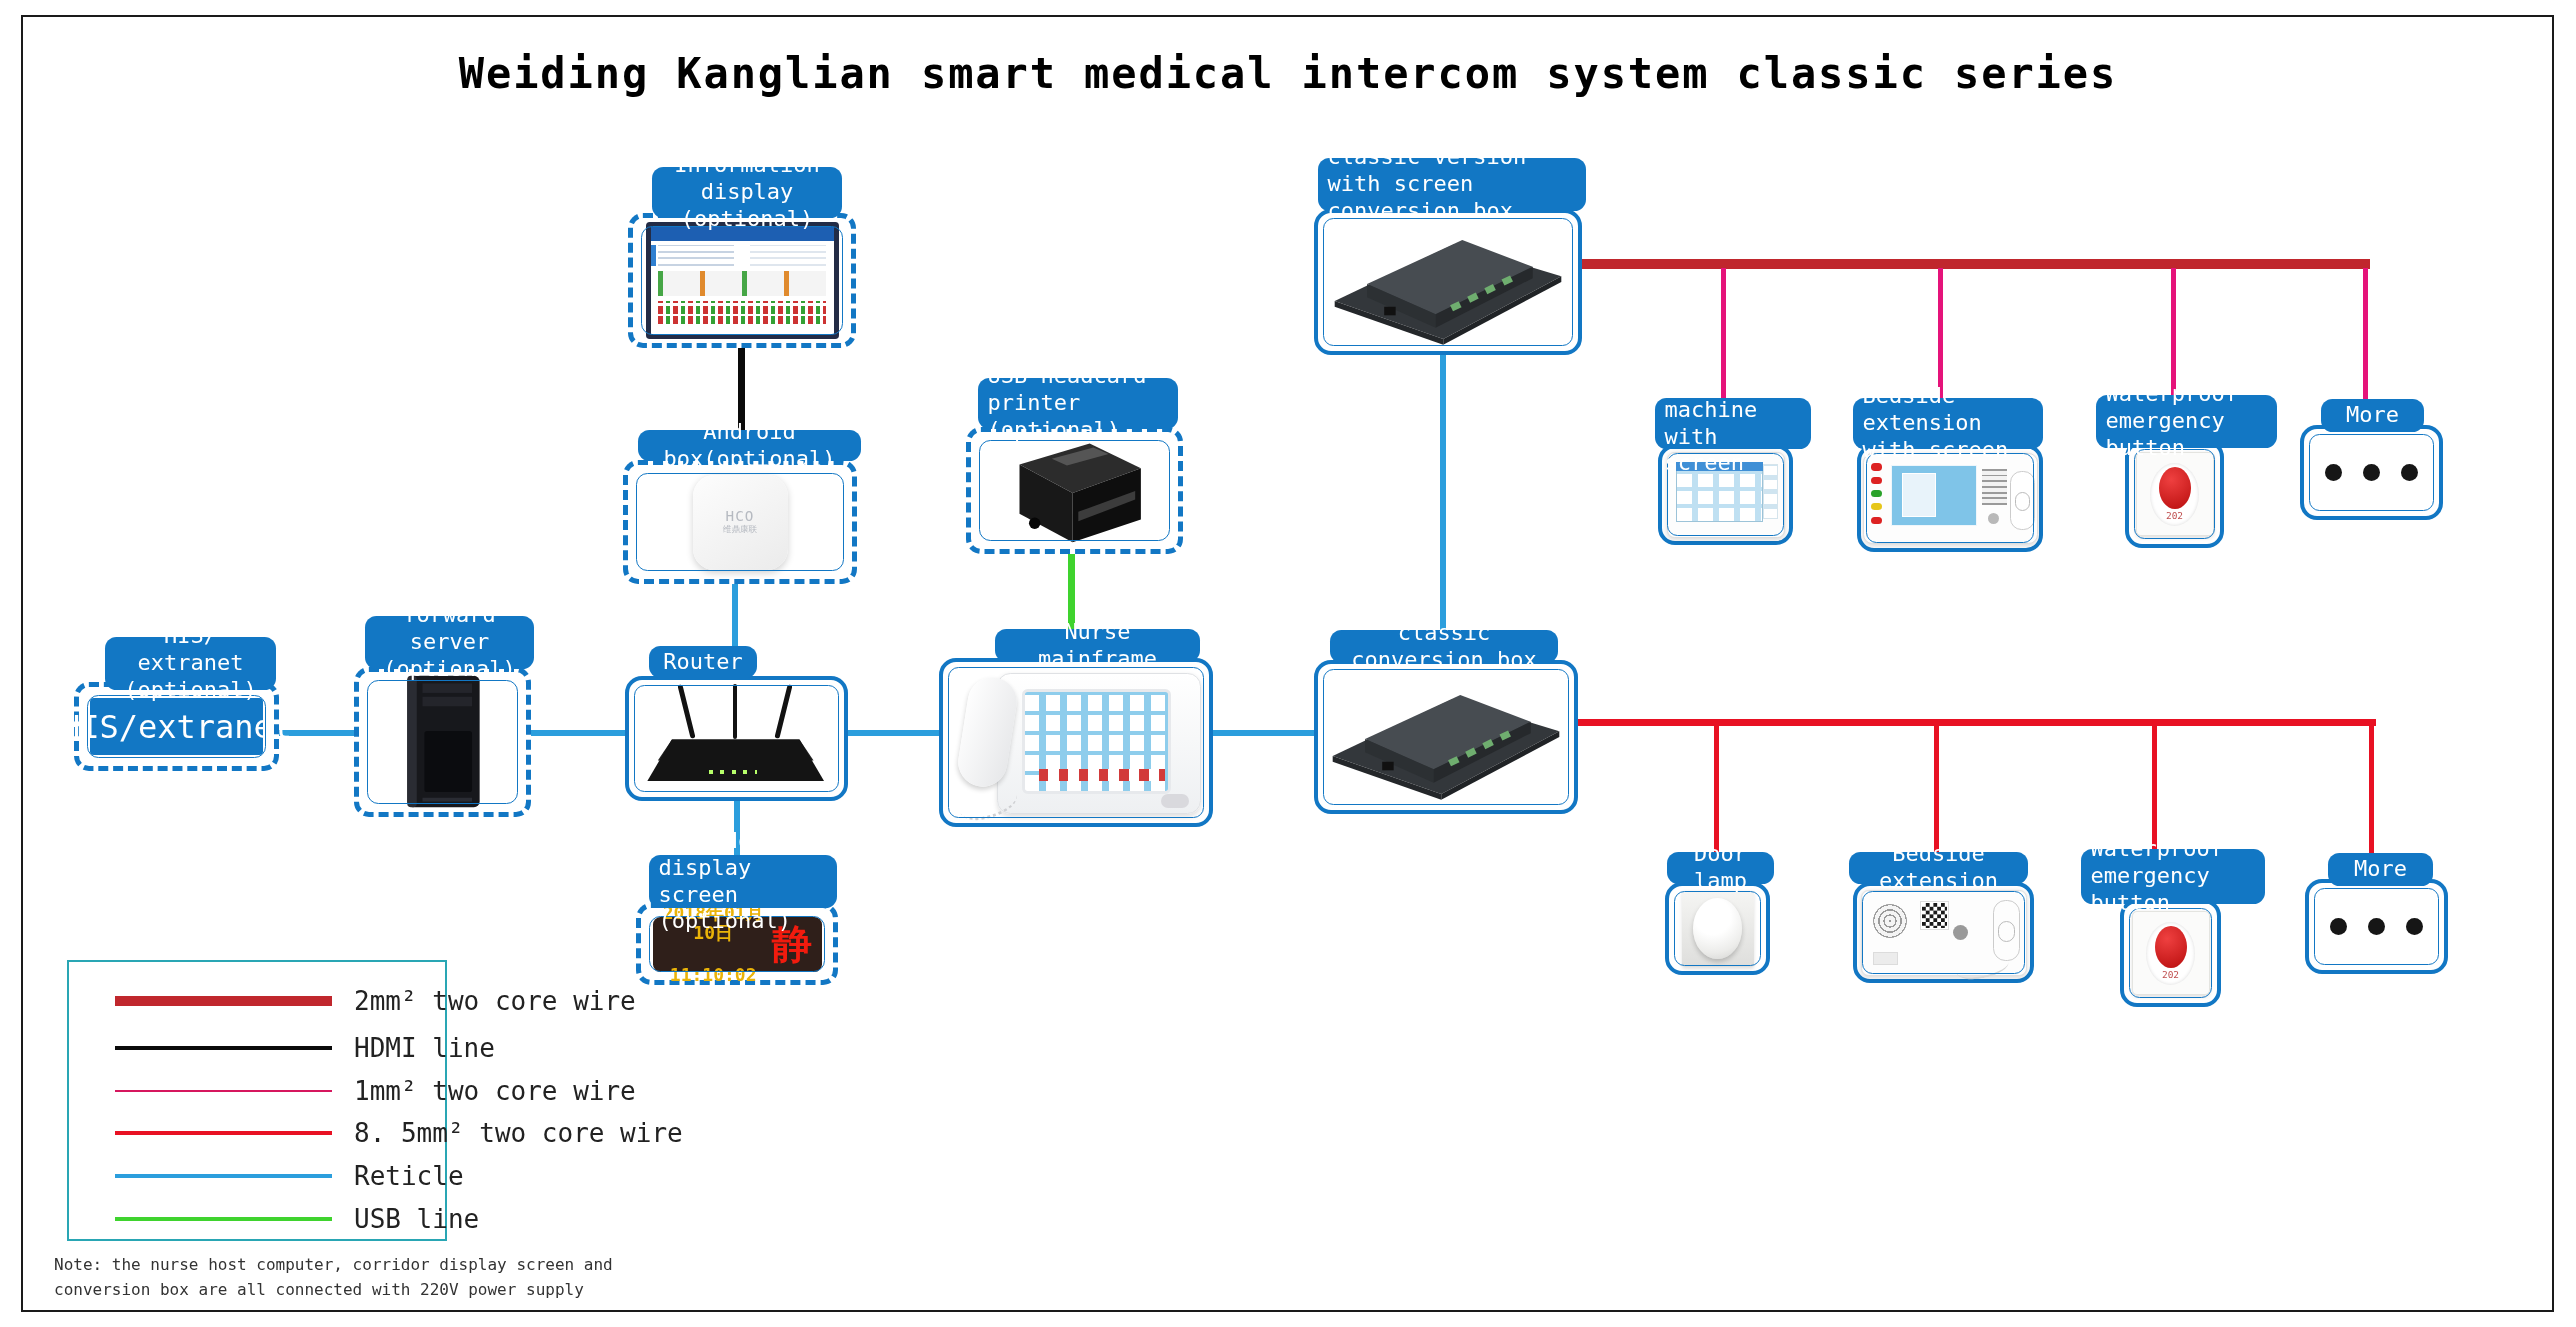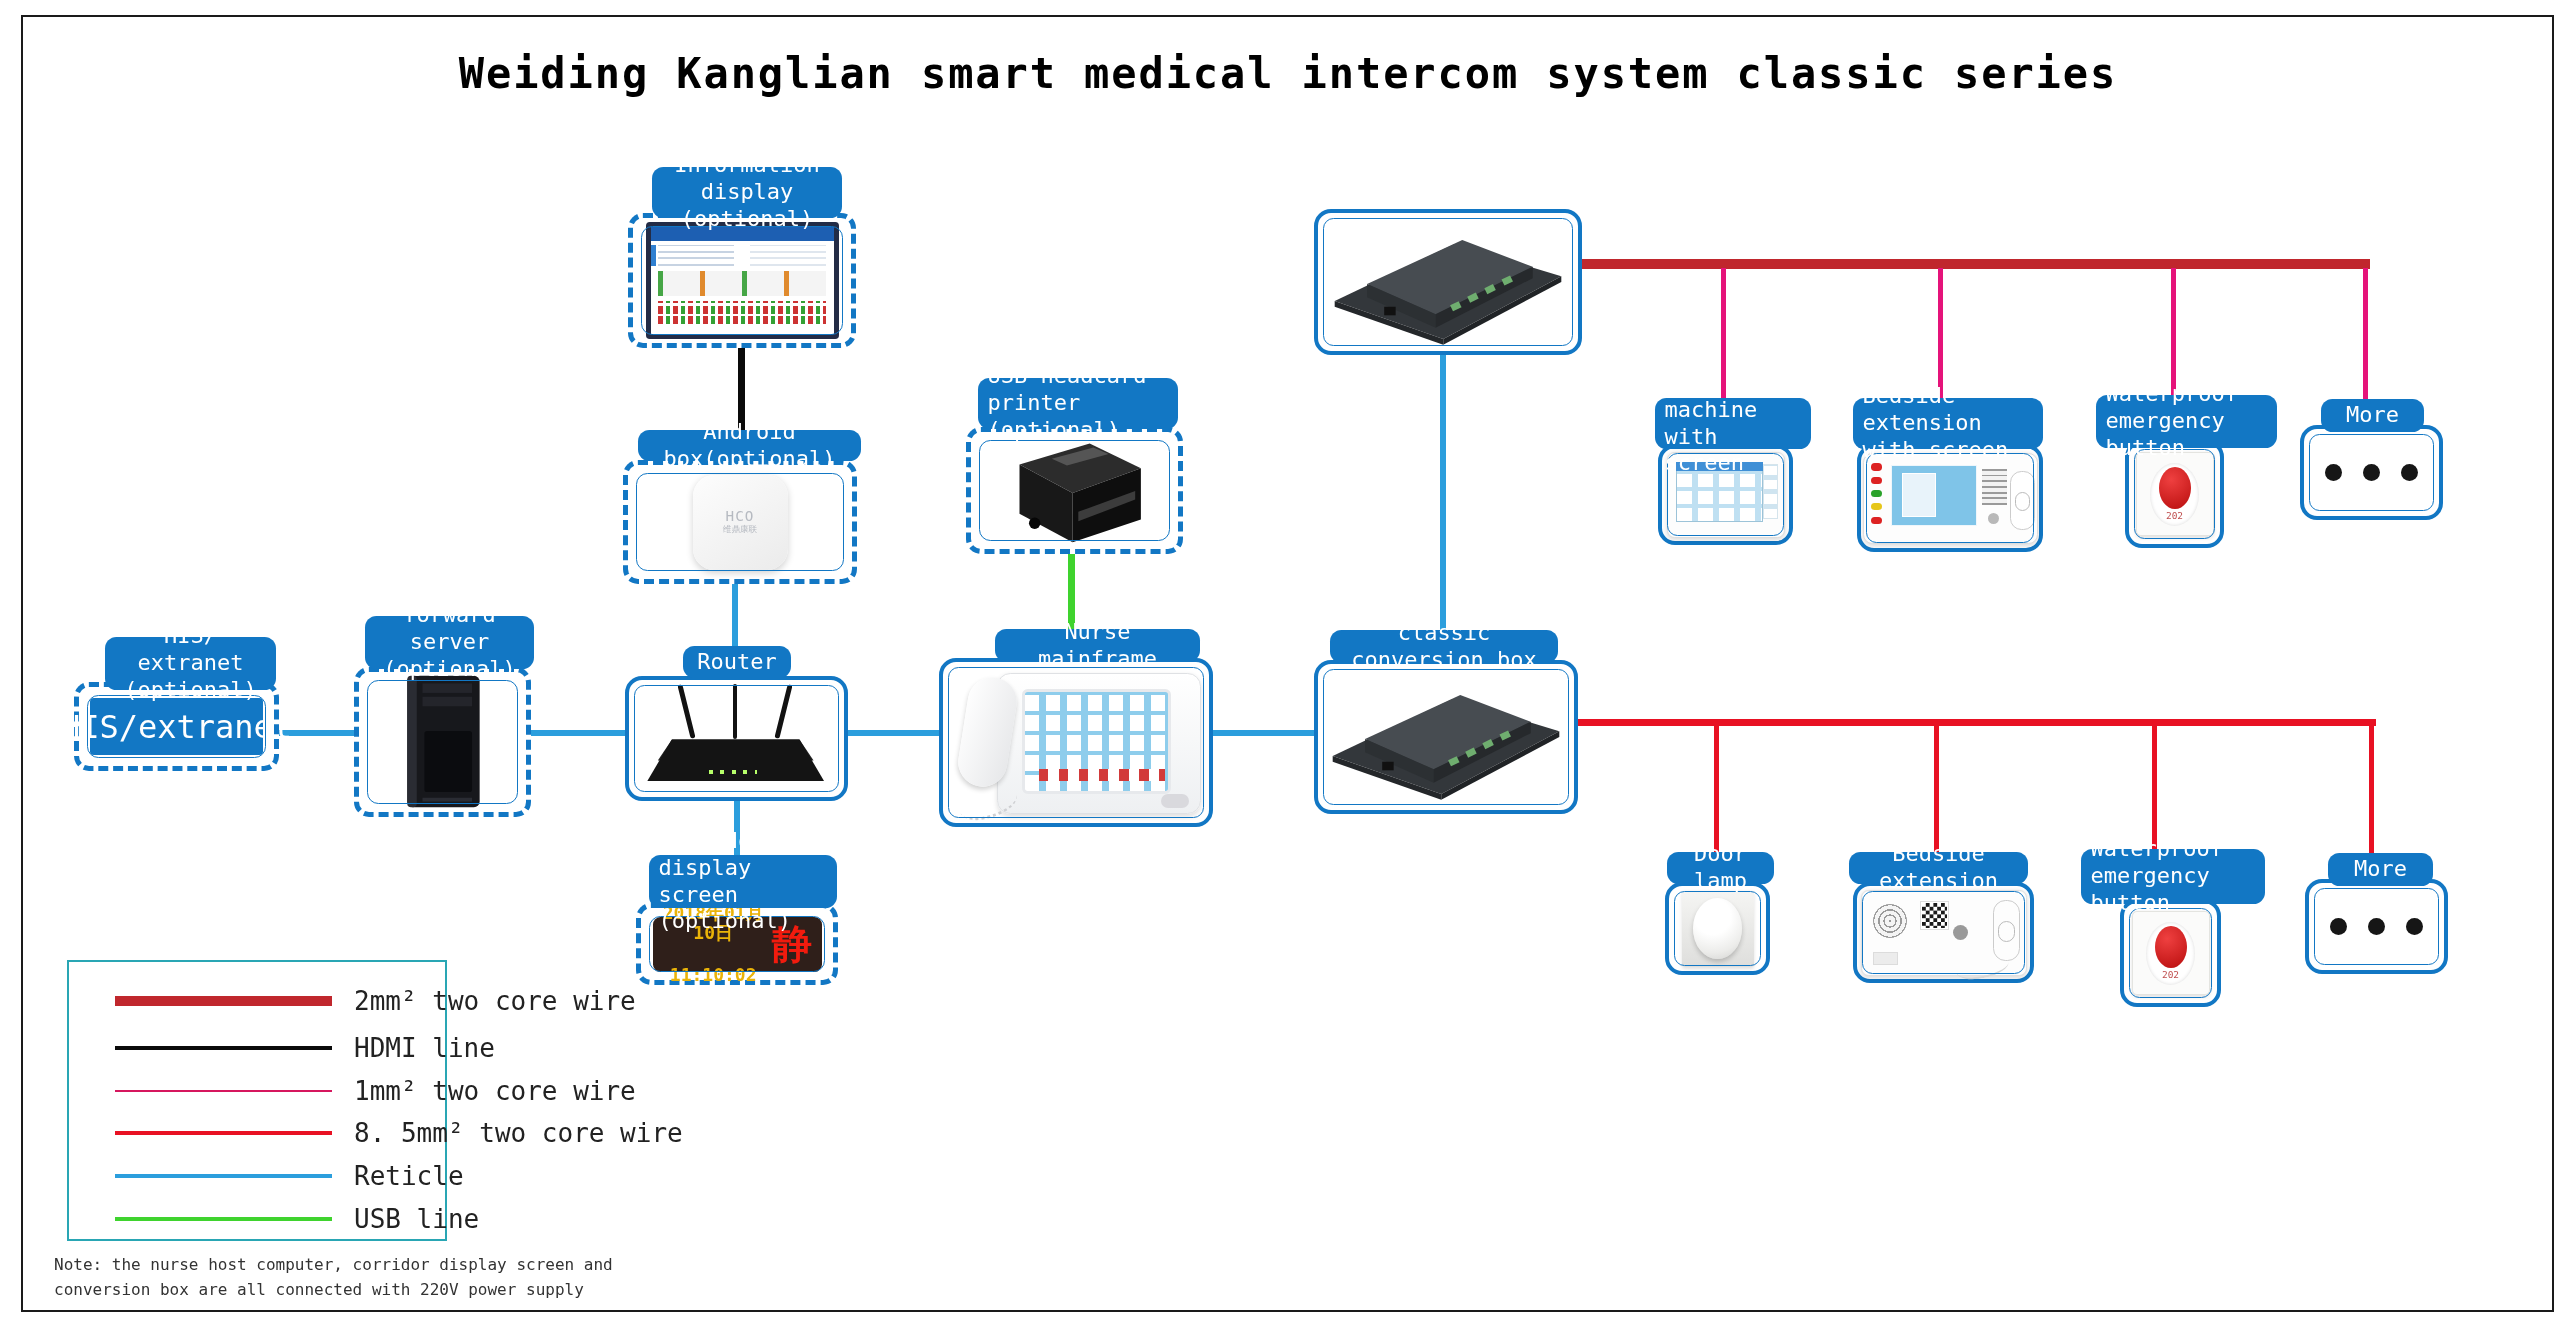--- a/index.html
+++ b/index.html
@@ -190,20 +190,22 @@
     <svg class="printer-g" viewBox="0 0 152 116">
       <polygon points="18,30 92,8 146,34 74,60" fill="#2c2c2c"></polygon>
       <polygon points="18,30 74,60 74,112 18,82" fill="#181818"></polygon>
       <polygon points="74,60 146,34 146,88 74,112" fill="#0e0e0e"></polygon>
       <polygon points="52,24 96,12 112,19 68,31" fill="#555"></polygon>
       <polygon points="80,80 140,58 140,67 80,90" fill="#3c3c3c"></polygon>
       <circle cx="34" cy="92" r="6" fill="#060606"></circle>
     </svg>
   </div>
 
+  <div class="lbl" style="left:1318px;top:158px;width:268px;height:53px;justify-content:flex-start;">classic version with screen
+conversion box</div>
   <div class="devbox" style="left:1314px;top:209px;width:268px;height:146px;">
     <svg class="convbox-g" viewBox="0 0 250 132">
       <polygon points="6,86 120,126 244,60 132,26" fill="#33373b"></polygon>
       <polygon points="6,86 120,126 120,132 6,92" fill="#24272a"></polygon>
       <polygon points="120,126 244,60 244,66 120,132" fill="#202326"></polygon>
       <polygon points="40,68 140,22 214,50 112,100" fill="#474c51"></polygon>
       <polygon points="40,68 112,100 112,114 40,82" fill="#2c3033"></polygon>
       <polygon points="112,100 214,50 214,62 112,114" fill="#26292c"></polygon>
       <rect x="128" y="88" width="10" height="7" fill="#6fae6f" transform="rotate(-26 133 91)"></rect>
       <rect x="146" y="79" width="10" height="7" fill="#6fae6f" transform="rotate(-26 151 82)"></rect>
@@ -273,21 +275,21 @@
     <svg class="server-g" viewBox="0 0 110 148">
       <rect x="18" y="4" width="76" height="138" rx="6" fill="#17181c"></rect>
       <rect x="18" y="4" width="10" height="138" rx="4" fill="#2a2c33"></rect>
       <rect x="34" y="12" width="52" height="10" fill="#24252b"></rect>
       <rect x="34" y="26" width="52" height="10" fill="#24252b"></rect>
       <rect x="36" y="62" width="50" height="64" rx="3" fill="#0b0c0f"></rect>
       <rect x="34" y="132" width="52" height="4" fill="#2a2c33"></rect>
     </svg>
   </div>
 
-  <div class="lbl center" style="left:683px;top:646px;width:108px;height:32px;">Router</div>
+  <div class="lbl center" style="left:649px;top:646px;width:108px;height:32px;">Router</div>
   <div class="devbox" style="left:625px;top:676px;width:223px;height:125px;">
     <div class="router-g">
       <div class="ant" style="left:42px;transform:rotate(-14deg);"></div>
       <div class="ant" style="left:91px;"></div>
       <div class="ant" style="left:139px;transform:rotate(14deg);"></div>
       <div class="top"></div>
       <div class="body"></div>
       <div class="led"></div>
     </div>
   </div>

